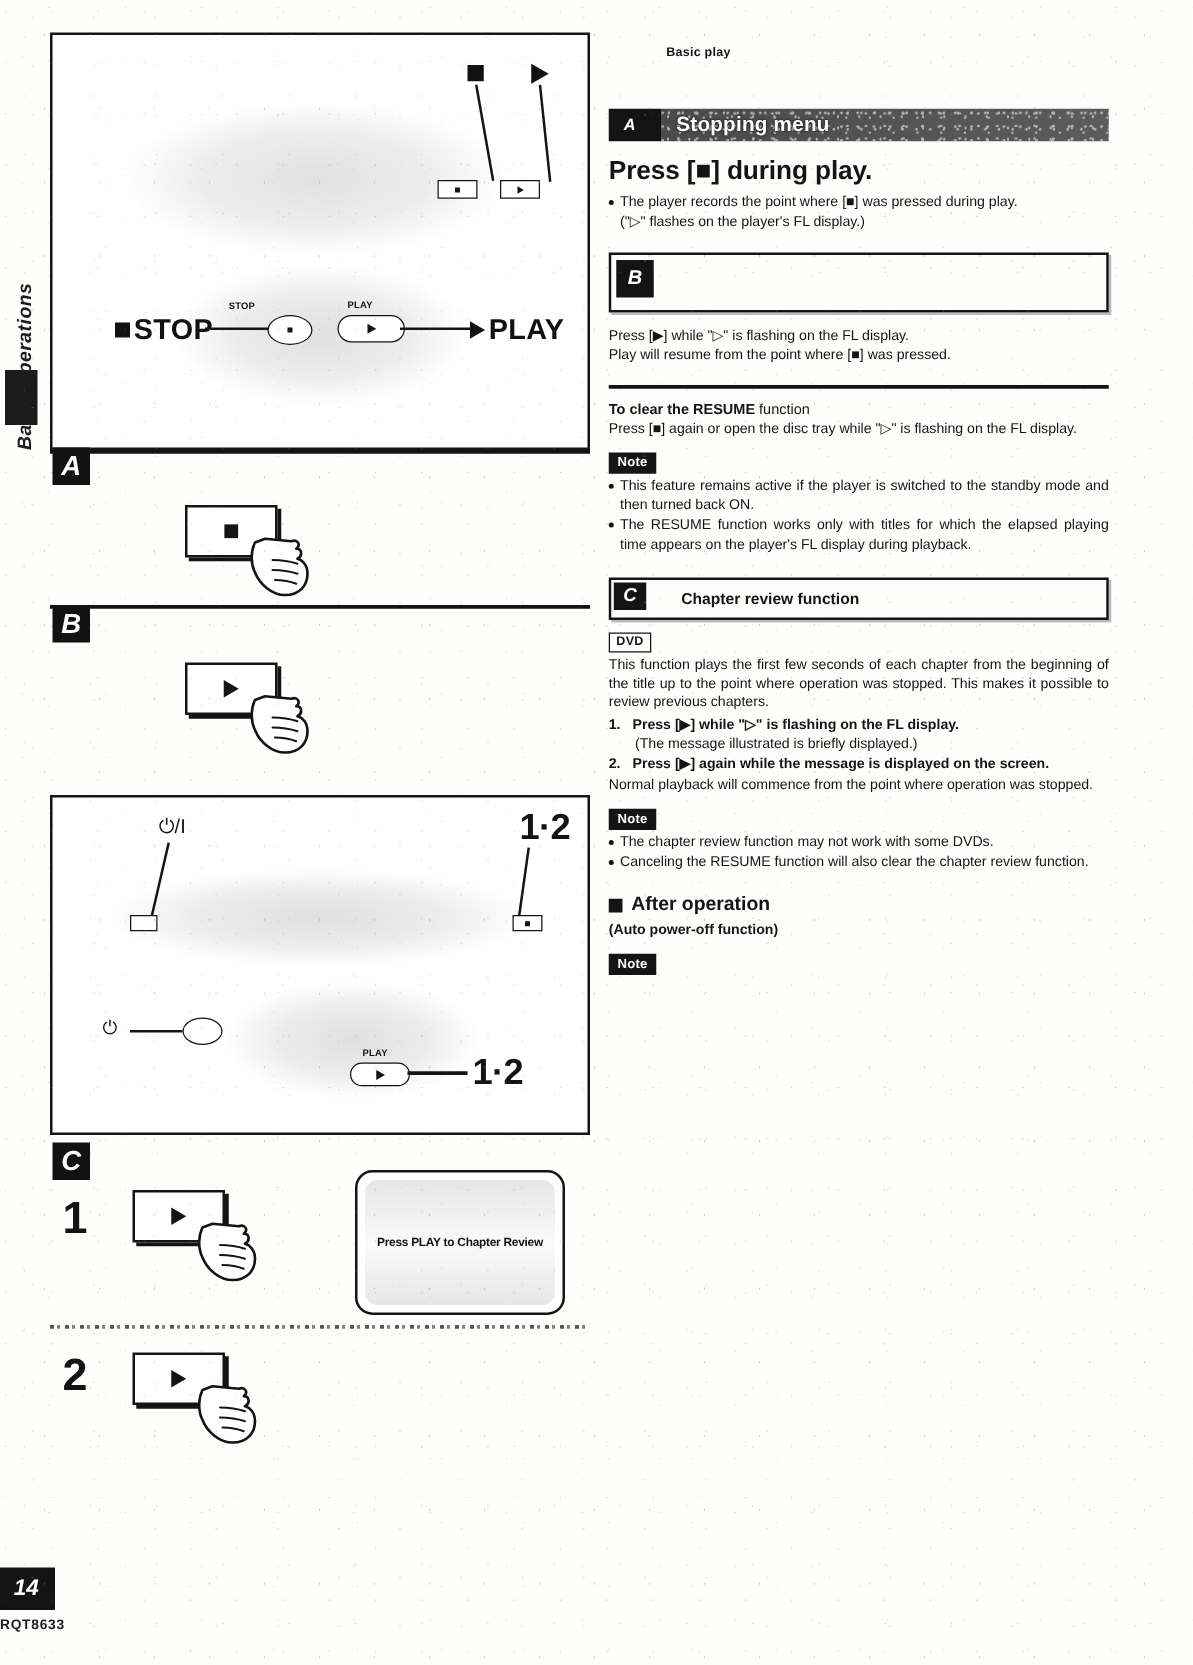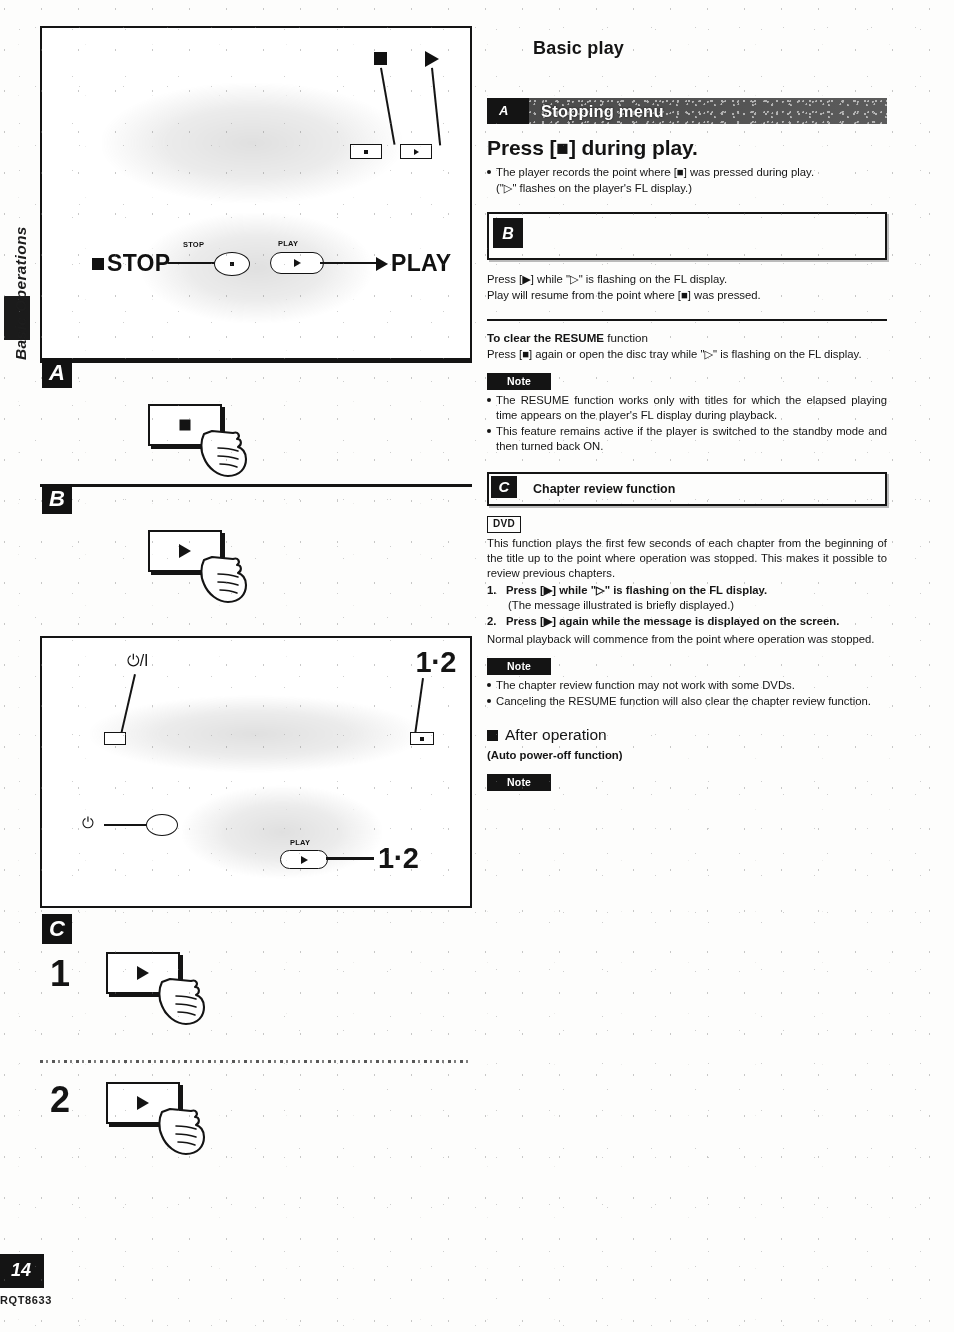--- a/index.html
+++ b/index.html
@@ -105,21 +105,21 @@
   .tv span{position:relative;font-size:9.5px;color:#111;letter-spacing:-.2px;
     font-weight:600;white-space:nowrap;}
 
   .dotted-sep{position:absolute;height:3px;width:100%;
     background-image:repeating-linear-gradient(90deg,#3a3a3a 0 3px,transparent 3px 6px,
       #6a6a6a 6px 8px,transparent 8px 12px);opacity:.85;}
 
   
   .right-col{position:absolute;left:487px;top:36px;width:400px;
     font-size:11.3px;line-height:1.34;}
-  .rc-title{font-size:18px;font-weight:bold;margin:0 0 38px 46px;letter-spacing:.2px;}
+  .rc-title{font-size:10px;font-weight:bold;margin:0 0 38px 46px;letter-spacing:.2px;}
 
   .banner{position:relative;height:26px;margin-bottom:10px;
     background:linear-gradient(90deg,#141414 0 42px,#4a4a4a 42px,#5c5c5c 100%);}
   .banner::after{content:"";position:absolute;inset:0 0 0 42px;opacity:.55;
     background-image:
       radial-gradient(circle at 10% 30%,#fff 1px,transparent 1.2px),
       radial-gradient(circle at 32% 70%,#fff .9px,transparent 1.1px),
       radial-gradient(circle at 56% 25%,#fff 1px,transparent 1.2px),
       radial-gradient(circle at 78% 60%,#fff .9px,transparent 1.1px),
       radial-gradient(circle at 91% 38%,#fff 1px,transparent 1.2px);
@@ -138,40 +138,40 @@
 
   .boxhead{position:relative;border:2px solid #141414;height:44px;margin:16px 0 12px;
     box-shadow:2px 2px 0 #bbb;}
   .boxhead .bl2{position:absolute;left:4px;top:4px;width:30px;height:30px;background:#141414;
     color:#fff;font-size:16px;font-weight:bold;font-style:italic;
     display:flex;align-items:center;justify-content:center;}
   .boxhead .bt2{position:absolute;left:58px;top:50%;transform:translateY(-50%);
     font-size:12.3px;font-weight:bold;line-height:1.28;}
   .boxhead.single{height:30px;}
   .boxhead.single .bl2{width:26px;height:22px;top:2px;left:2px;font-size:15px;}
-  .boxhead.single .bt2{left:44px;font-size:12.5px;}
+  .boxhead.single .bt2{left:56px;font-size:12.5px;}
 
   .sep{height:2.5px;background:#141414;margin:16px 0 9px;}
 
   .sub{font-weight:bold;font-size:11.6px;margin:0 0 1px;}
   .sub .reg{font-weight:normal;}
 
   .notetag{display:inline-block;background:#141414;color:#fff;font-size:10.5px;
-    font-weight:bold;padding:1px 20px 2px;letter-spacing:.2px;margin:11px 0 2px;}
+    font-weight:bold;padding:1px 7px 2px;letter-spacing:.2px;margin:11px 0 2px;}
 
   .dvdtag{display:inline-block;border:1.8px solid #141414;font-size:10px;
     font-weight:bold;padding:0 5px 1px;letter-spacing:.3px;margin:2px 0 3px;}
 
   ol.steps{margin:2px 0 0;padding:0;list-style:none;}
   ol.steps li{position:relative;padding-left:19px;margin-bottom:1px;}
   ol.steps li .n{position:absolute;left:0;top:0;font-weight:bold;}
   ol.steps li .b{font-weight:bold;display:block;text-align:justify;}
   ol.steps li .p{display:block;padding-left:2px;}
 
-  h3.after{font-size:15.5px;font-weight:normal;margin:16px 0 2px;display:flex;
+  h3.after{font-size:15.5px;font-weight:bold;margin:16px 0 2px;display:flex;
     align-items:center;gap:7px;}
   h3.after .mk{width:11px;height:11px;background:#141414;display:inline-block;}
 
   .just{text-align:justify;}
 
   
   .pgbox{position:absolute;left:0;bottom:44px;width:44px;height:34px;background:#141414;}
   .pgnum{position:absolute;left:11px;bottom:51px;color:#fff;font-size:18px;
     font-weight:bold;font-style:italic;}
   .pgcode{position:absolute;left:0px;bottom:26px;font-size:11px;font-weight:bold;
@@ -282,20 +282,24 @@
       <div class="step-num" style="left:10px;top:48px;">1</div>
       <div class="remote" style="left:66px;top:44px;">
         <span class="ic play"></span>
       </div>
       <svg class="hand" style="left:116px;top:68px;" viewBox="0 0 52 54">
         <path d="M6 6 C3 12 2 22 6 30 C10 40 20 48 30 48 C42 48 48 40 48 31 C48 24 44 20 40 19
                  C44 17 44 11 39 11 C43 8 40 3 35 5 L14 3 Z" fill="#fff" stroke="#141414" stroke-width="2.1" stroke-linejoin="round"></path>
         <path d="M20 20 C26 20 34 21 40 23 M20 28 C26 28 34 29 40 31 M22 36 C28 36 34 37 39 39" fill="none" stroke="#141414" stroke-width="1.6" stroke-linecap="round"></path>
       </svg>
 
+      <div class="tv" style="left:244px;top:28px;width:164px;height:112px;">
+        <div class="shade"></div>
+        <span>Press PLAY to Chapter Review</span>
+      </div>
 
       <div class="dotted-sep" style="left:0;top:152px;"></div>
     </div>
 
     <div style="position:relative;height:120px;">
       <div class="step-num" style="left:10px;top:14px;">2</div>
       <div class="remote" style="left:66px;top:14px;">
         <span class="ic play"></span>
       </div>
       <svg class="hand" style="left:116px;top:38px;" viewBox="0 0 52 54">
@@ -327,22 +331,22 @@
 
     <div>Press [▶] while "▷" is flashing on the FL display.</div>
     <div>Play will resume from the point where [■] was pressed.</div>
 
     <div class="sep"></div>
 
     <div class="sub"><span>To clear the RESUME</span><span class="reg"> function</span></div>
     <div class="just">Press [■] again or open the disc tray while "▷" is flashing on the FL display.</div>
 
     <div class="notetag">Note</div>
+    <div class="bullet just">This feature remains active if the player is switched to the standby mode and then turned back ON.</div>
     <div class="bullet just">The RESUME function works only with titles for which the elapsed playing time appears on the player's FL display during playback.</div>
-    <div class="bullet just">This feature remains active if the player is switched to the standby mode and then turned back ON.</div>
 
     
     <div class="boxhead single" style="margin:18px 0 8px;">
       <span class="bl2">C</span>
       <span class="bt2">Chapter review function</span>
     </div>
 
     <div class="dvdtag">DVD</div>
     <div class="just">This function plays the first few seconds of each chapter from the beginning of the title up to the point where operation was stopped. This makes it possible to review previous chapters.</div>
 

